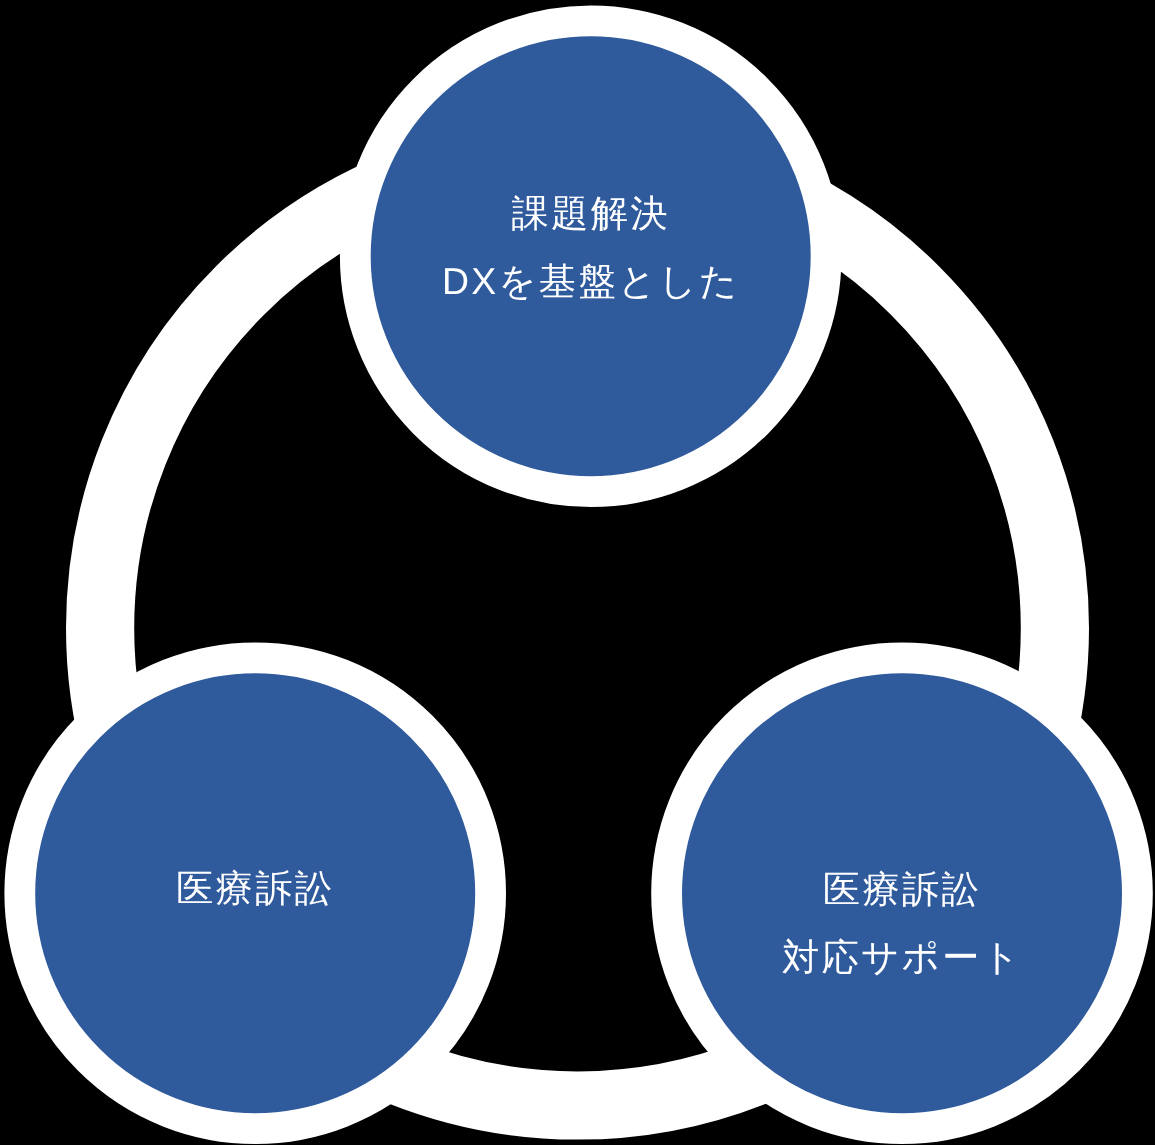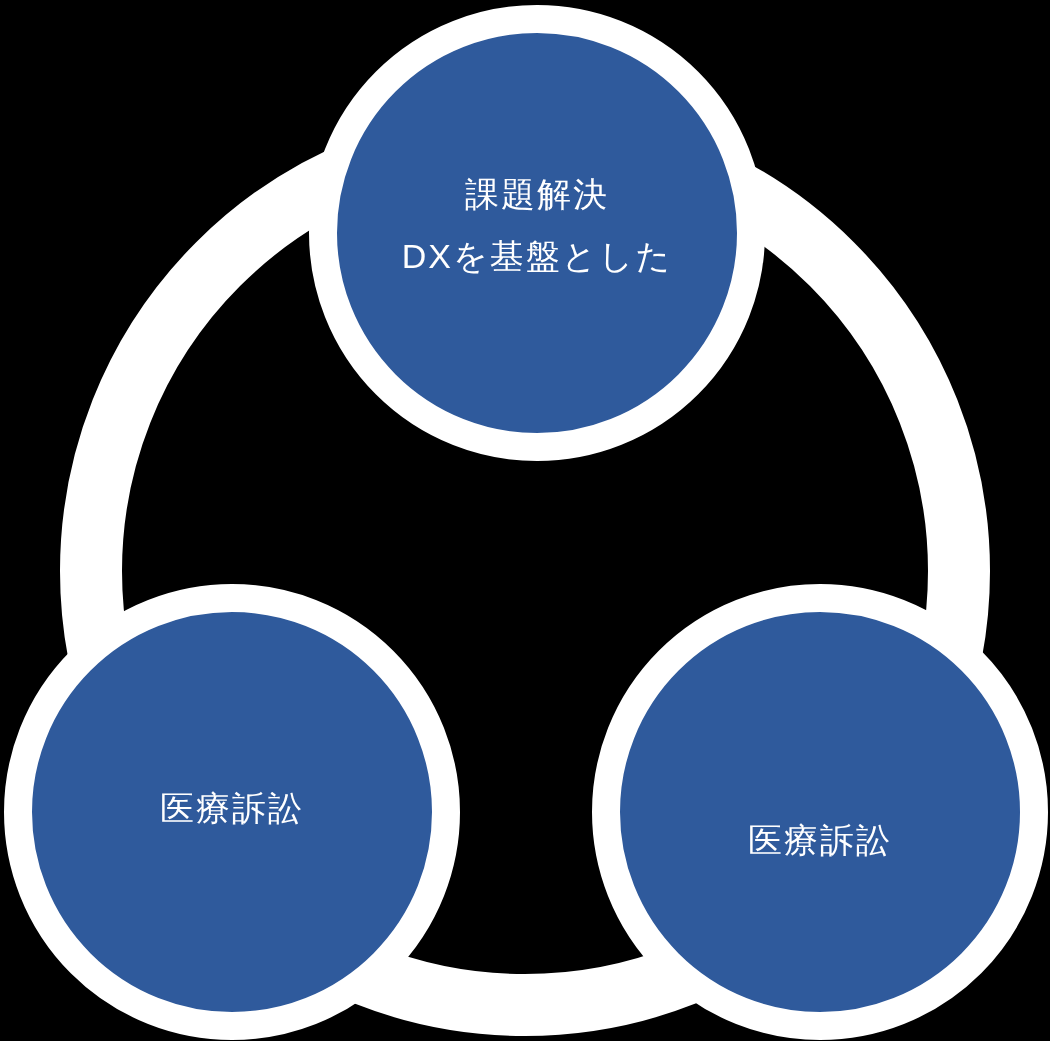--- a/index.html
+++ b/index.html
@@ -78,15 +78,16 @@
     <span class="line">課題解決</span>
     <span class="line">DXを基盤とした</span>
   </div>
 
   <div class="node-label" id="label-bottom-left">
     <span class="line">医療訴訟</span>
   </div>
 
   <div class="node-label" id="label-bottom-right">
     <span class="line">医療訴訟</span>
+    <span class="line">対応サポート</span>
   </div>
 
 </div>
 
 </body></html>

